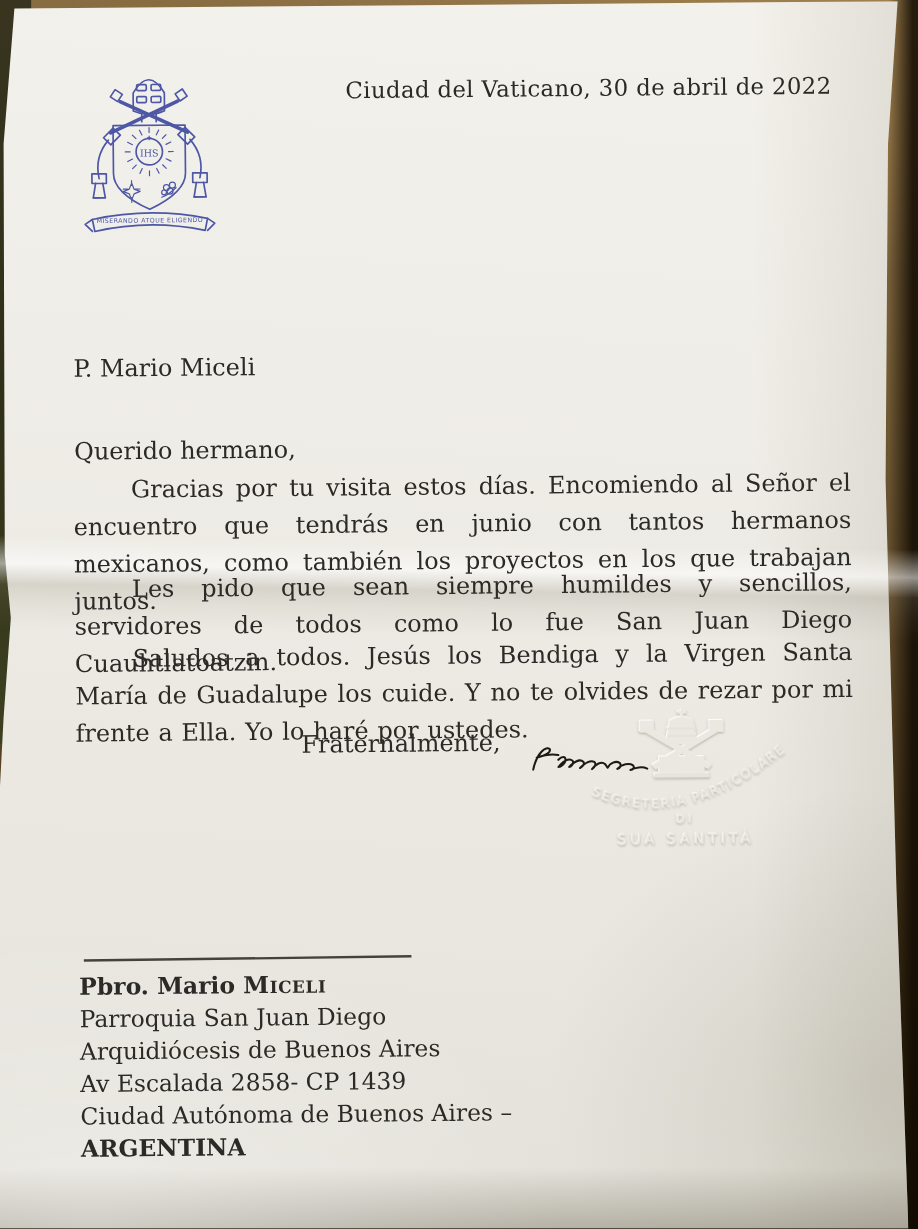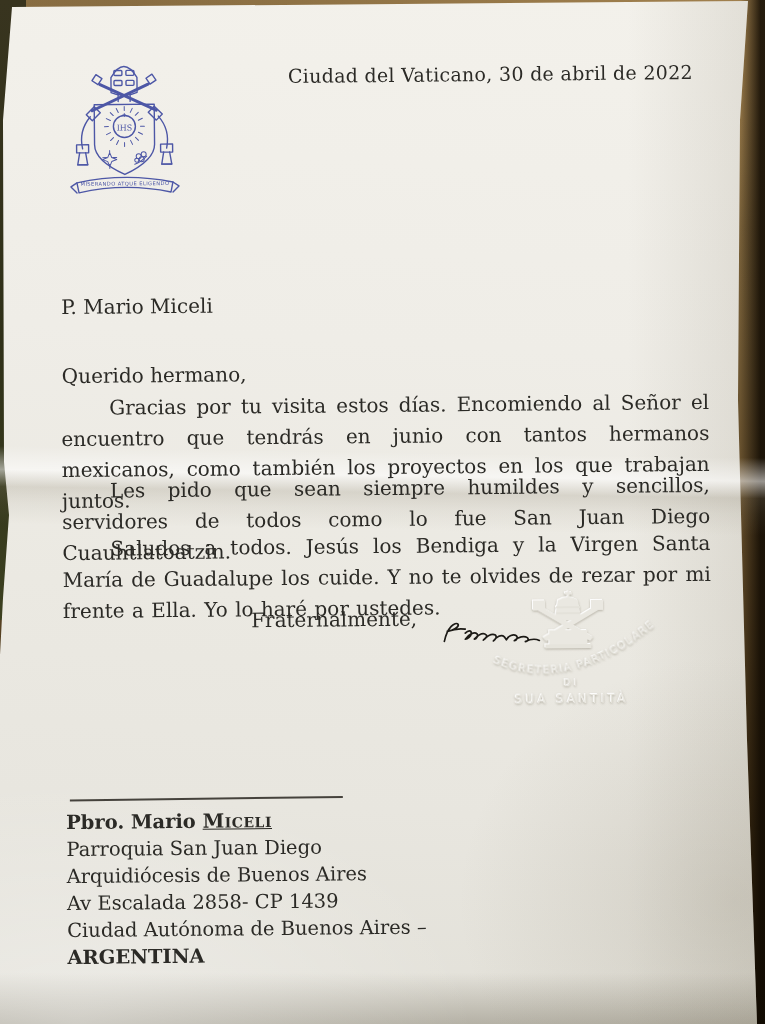--- a/index.html
+++ b/index.html
@@ -58,21 +58,21 @@
   .seal .emboss{
     filter:drop-shadow(-0.7px -0.9px 0.5px rgba(255,255,255,.95)) drop-shadow(0.9px 1.1px 1px rgba(108,100,82,.42));
   }
   .seal text{font-family:"DejaVu Sans","Liberation Sans",sans-serif;fill:#eae8e1;}
   .divider{
     position:absolute;left:67px;top:796px;width:273px;height:2px;
     background:#45423c;transform:rotate(-0.2deg);
   }
   .address{position:absolute;left:63px;top:806px;font-size:19.5px;line-height:27px;}
   .address .bold{font-weight:bold;}
-  .address .sc{font-variant:small-caps;letter-spacing:.5px;text-decoration:underline;}
+  .address .sc{font-variant:small-caps;letter-spacing:.5px;}
   .addr-line{white-space:nowrap;}
 </style>
 </head>
 <body>
 
 <div class="stage">
   <div class="paper"></div>
   <div class="crease"></div>
 
   <div class="content">

